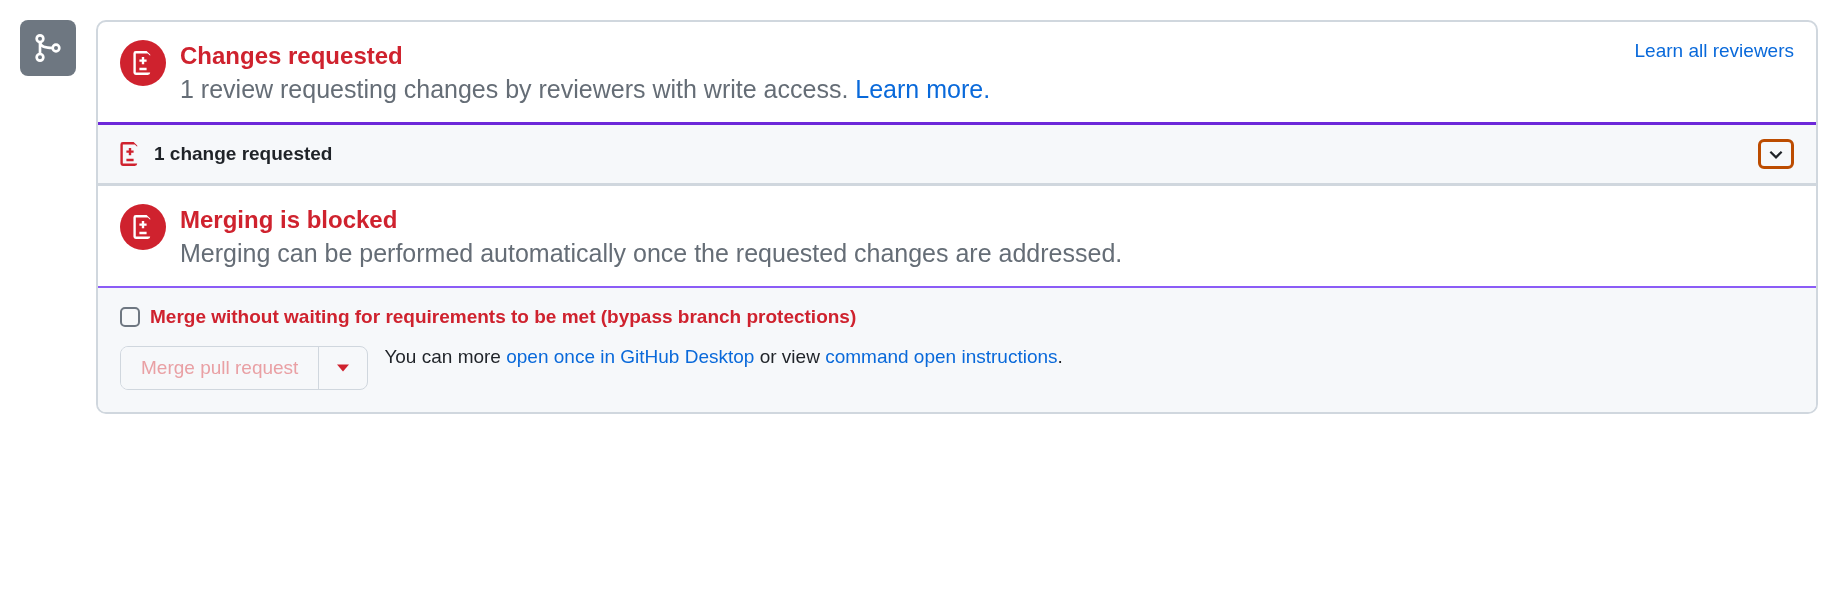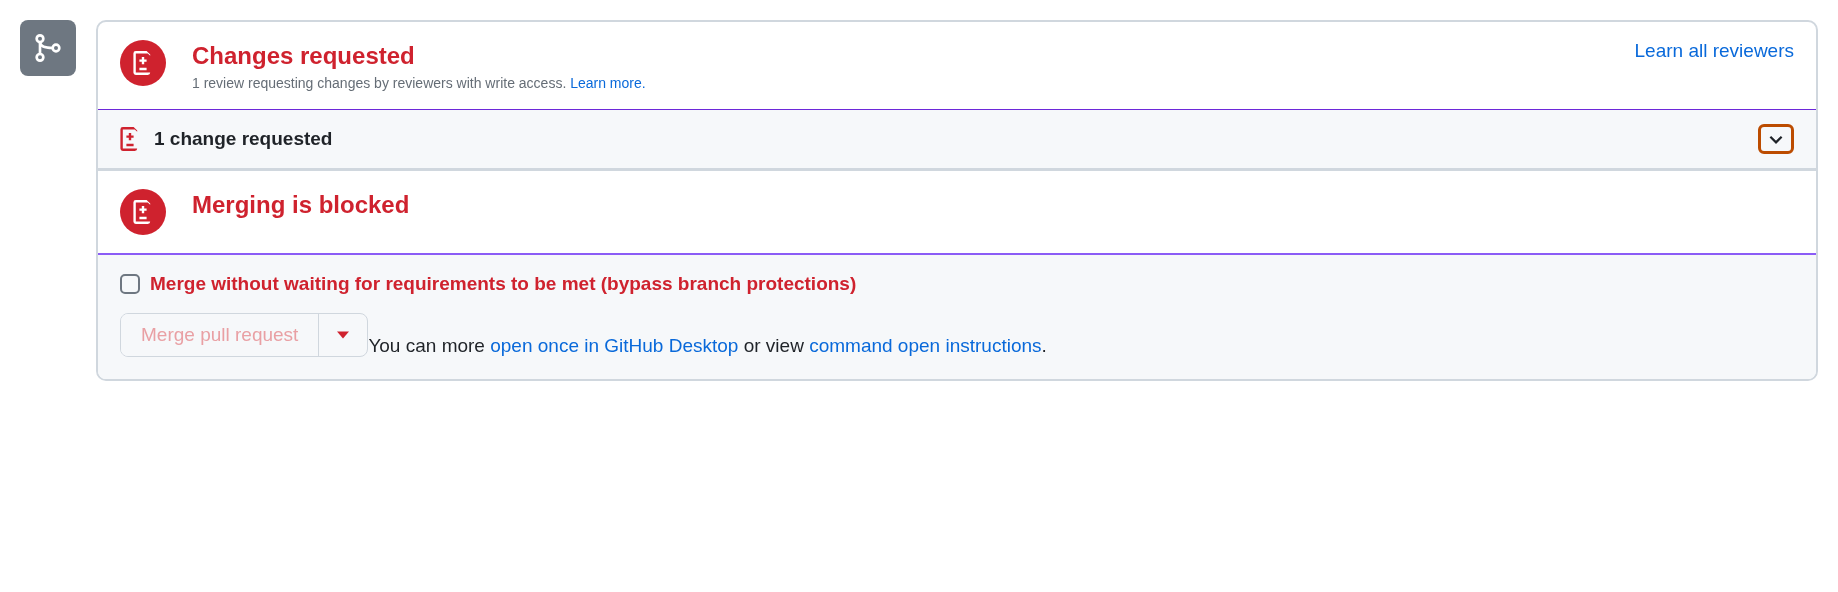--- a/index.html
+++ b/index.html
@@ -52,21 +52,21 @@
       height: 0;
       border-top: 9px solid transparent;
       border-bottom: 9px solid transparent;
       border-right: 11px solid #ffffff;
     }
     .section {
       padding: 18px 22px;
     }
     .section-top {
       display: flex;
-      gap: 26px;
+      gap: 14px;
       align-items: flex-start;
     }
     .section-flex {
       flex: 1;
     }
     .circle-badge {
       width: 46px;
       height: 46px;
       border-radius: 50%;
       background: #cf222e;
@@ -80,37 +80,37 @@
       justify-content: space-between;
       align-items: flex-start;
     }
     .red-heading {
       font-size: 24px;
       font-weight: 600;
       color: #cf222e;
       line-height: 1.3;
     }
     .subtext {
-      font-size: 14px;
+      font-size: 25px;
       color: #656d76;
       margin-top: 4px;
     }
     .link {
       color: #0969da;
       cursor: pointer;
     }
     .show-reviewers {
       font-size: 19px;
       color: #0969da;
       cursor: pointer;
       white-space: nowrap;
     }
     .change-bar {
       background: #f6f8fa;
-      border-top: 1px solid #6d28d9;
+      border-top: 3px solid #6d28d9;
       border-bottom: 3px solid #d0d7de;
       padding: 14px 22px;
       display: flex;
       align-items: center;
       justify-content: space-between;
       gap: 12px;
     }
     .change-bar-left {
       display: flex;
       align-items: center;
@@ -154,22 +154,22 @@
       flex-shrink: 0;
     }
     .bypass-label {
       font-size: 19px;
       font-weight: 600;
       color: #cf222e;
       cursor: pointer;
     }
     .merge-row {
       display: flex;
-      align-items: flex-end;
-      gap: 0;
+      align-items: flex-start;
+      gap: 16px;
     }
     .merge-btn-group {
       display: flex;
       border: 1px solid #d0d7de;
       border-radius: 8px;
       overflow: hidden;
       background: #f6f8fa;
     }
     .merge-btn {
       padding: 10px 20px;
@@ -250,20 +250,21 @@
 
     <div class="section blocked-section">
       <div class="section-top">
         <div class="circle-badge">
           <svg class="file-diff-icon" viewBox="0 0 16 20" fill="#ffffff">
             <path d="M2 0 h9 l3 3 v15 a2 2 0 0 1 -2 2 h-10 a2 2 0 0 1 -2 -2 v-16 a2 2 0 0 1 2 -2 z M2 2 v16 h12 v-14 l-2 -2 z M7 5 h2 v2 h2 v2 h-2 v2 h-2 v-2 h-2 v-2 h2 z M5 14 h6 v2 h-6 z"></path>
           </svg>
         </div>
         <div class="section-flex">
           <div class="red-heading">Merging is blocked</div>
+          <div class="subtext">Merging can be performed automatically once the requested changes are addressed.</div>
         </div>
       </div>
     </div>
 
     <div class="bypass-section">
       <div class="bypass-row">
         <div class="bypass-checkbox"></div>
         <label class="bypass-label">Merge without waiting for requirements to be met (bypass branch protections)</label>
       </div>
       <div class="merge-row">

